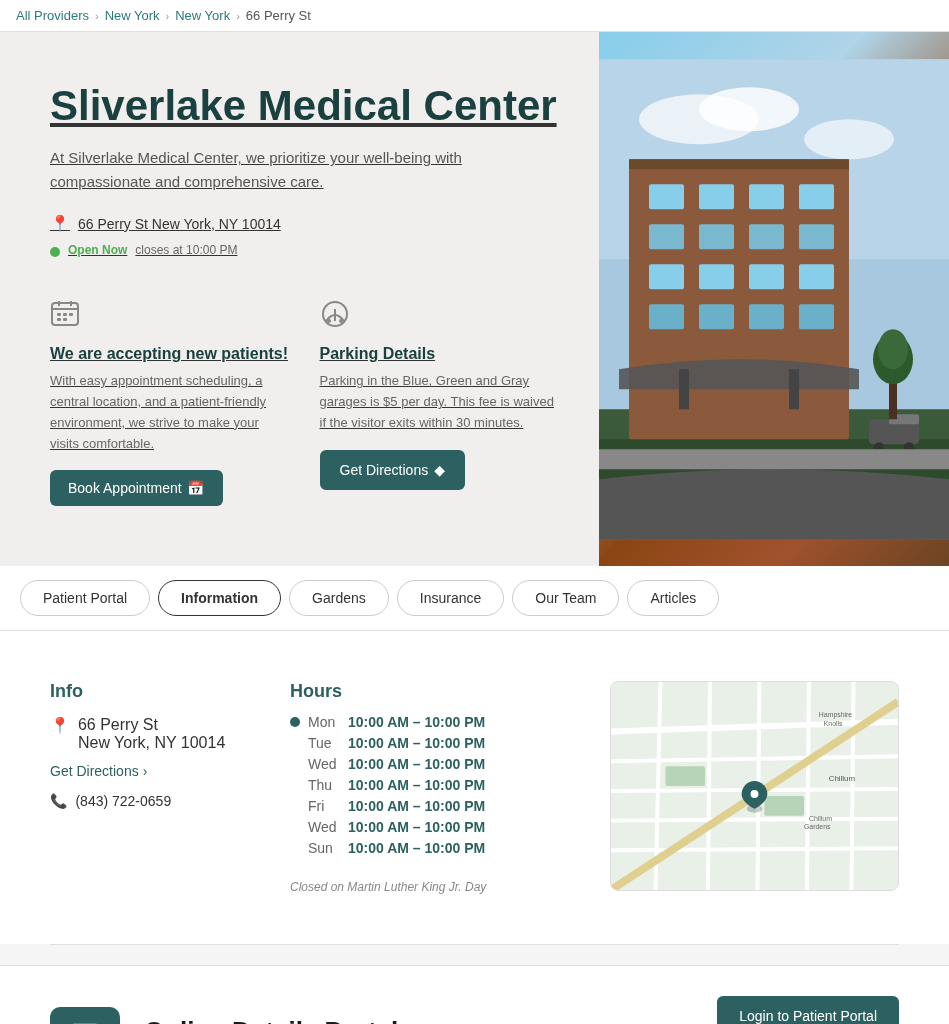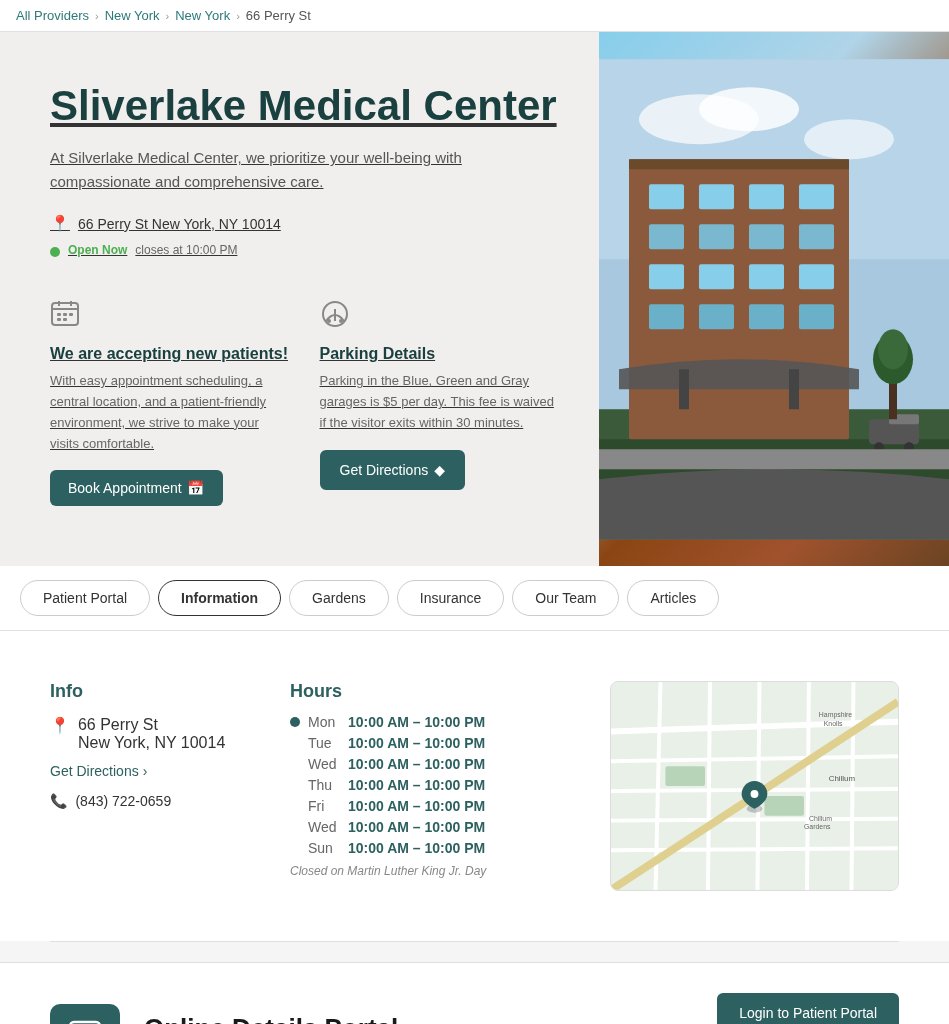--- a/index.html
+++ b/index.html
@@ -48,21 +48,21 @@
     .info-phone { display: flex; align-items: center; gap: 8px; font-size: 14px; color: #333; }
 
     .hours-col { flex: 0 0 280px; }
     .hours-col h3 { font-size: 18px; font-weight: 700; color: #2d6060; margin-bottom: 12px; }
     .hours-table { width: 100%; font-size: 14px; }
     .hours-row { display: flex; align-items: center; margin-bottom: 5px; }
     .hours-row .day { width: 40px; color: #666; }
     .hours-row .time { color: #2d6060; font-weight: 600; }
     .hours-row .dot { width: 10px; height: 10px; background: #2d6060; border-radius: 50%; margin-right: 8px; flex-shrink: 0; }
     .hours-row .dot-empty { width: 10px; height: 10px; margin-right: 8px; flex-shrink: 0; }
-    .hours-note { font-size: 12px; color: #888; margin-top: 8px; font-style: italic; }
+    .hours-note { font-size: 12px; color: #888; margin-top: 24px; font-style: italic; }
 
     .map-col { flex: 1; }
     .map-placeholder { width: 100%; height: 210px; border-radius: 8px; border: 1px solid #ddd; overflow: hidden; position: relative; background: #e8f0e8; }
     .map-svg { width: 100%; height: 100%; }
 
     
     .portal-section { background: #fff; border-top: 1px solid #e0e0e0; padding: 30px 50px; display: flex; align-items: center; gap: 24px; margin-top: 20px; }
     .portal-icon { width: 70px; height: 70px; background: #2d6060; border-radius: 10px; display: flex; align-items: center; justify-content: center; flex-shrink: 0; }
     .portal-icon svg { width: 40px; height: 40px; fill: #fff; }
     .portal-text { flex: 1; }

